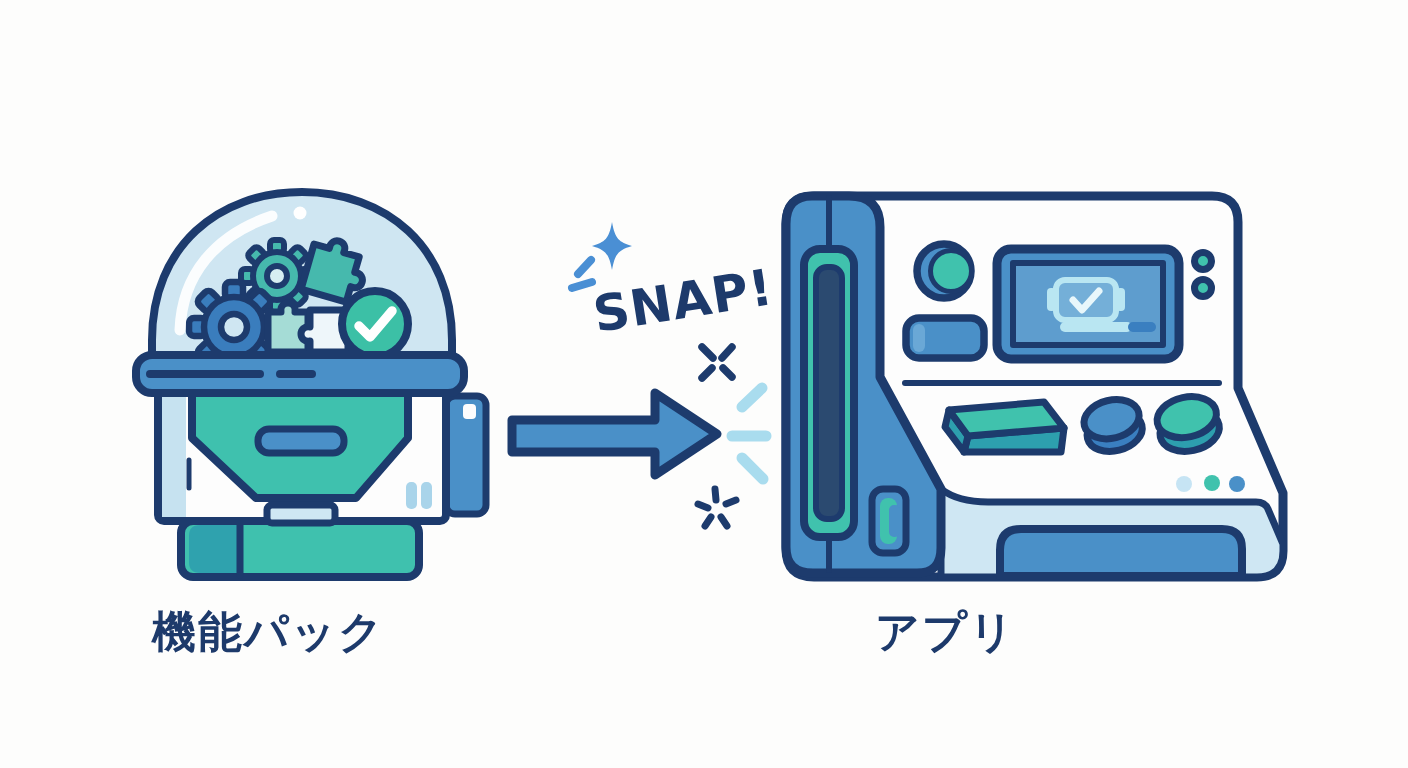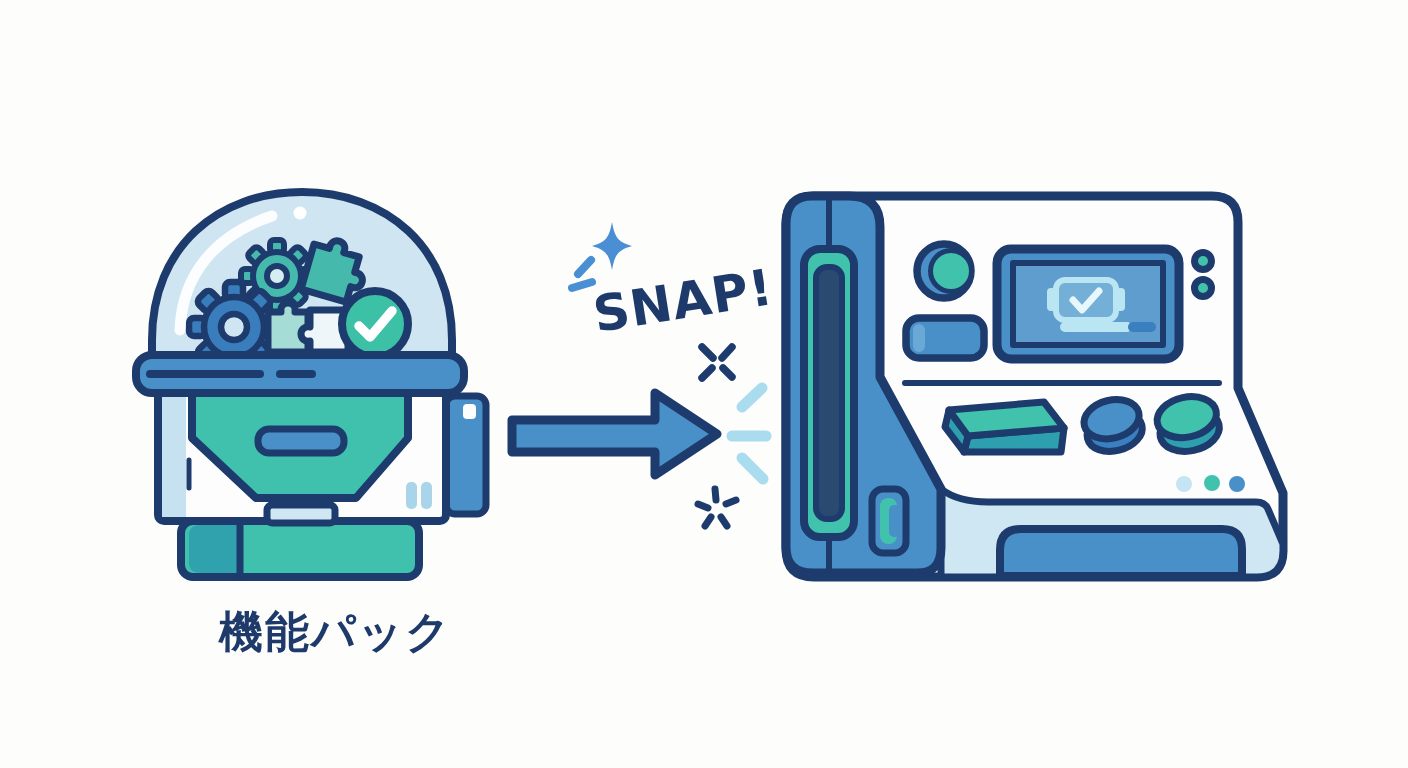--- a/index.html
+++ b/index.html
@@ -5,21 +5,21 @@
   html,body{margin:0;padding:0;background:#ffffff;}
   .canvas{
     position:relative;width:1408px;height:768px;background:#fdfdfc;
     overflow:hidden;font-family:"DejaVu Sans",sans-serif;
   }
   .canvas svg{position:absolute;left:0;top:0;}
   svg *{stroke-linejoin:round;stroke-linecap:round;}
   .outline{stroke:#1d3b6d;}
   .label{
     position:absolute;color:#1d3a6b;font-weight:bold;font-size:44px;
-    line-height:1;text-align:right;letter-spacing:2px;
+    line-height:1;text-align:left;letter-spacing:2px;
     font-family:"DejaVu Sans",sans-serif;
   }
   .tooth-b{fill:#3a7dbd;stroke:#1d3b6d;stroke-width:6.5;}
   .tooth-t{fill:#46b9ad;stroke:#1d3b6d;stroke-width:6;}
   .snap-text{
     font-family:"DejaVu Sans",sans-serif;font-weight:bold;font-size:50px;
     fill:#1d3a6b;letter-spacing:1px;
   }
 </style>
 </head>
@@ -210,14 +210,15 @@
       <circle cx="1184" cy="484" r="8" fill="#c6e4f4"></circle>
       <circle cx="1212" cy="483" r="8" fill="#40c2ad"></circle>
       <circle cx="1237" cy="484" r="8" fill="#4a90c8"></circle>
     </g>
   </g>
 </svg>
 
 <div class="label" style="left:152px;top:610px;width:300px;">機能パック</div>
 
 
+<div class="label" style="left:875px;top:610px;width:300px;">アプリ</div>
 
 </div>
 
 </body></html>

